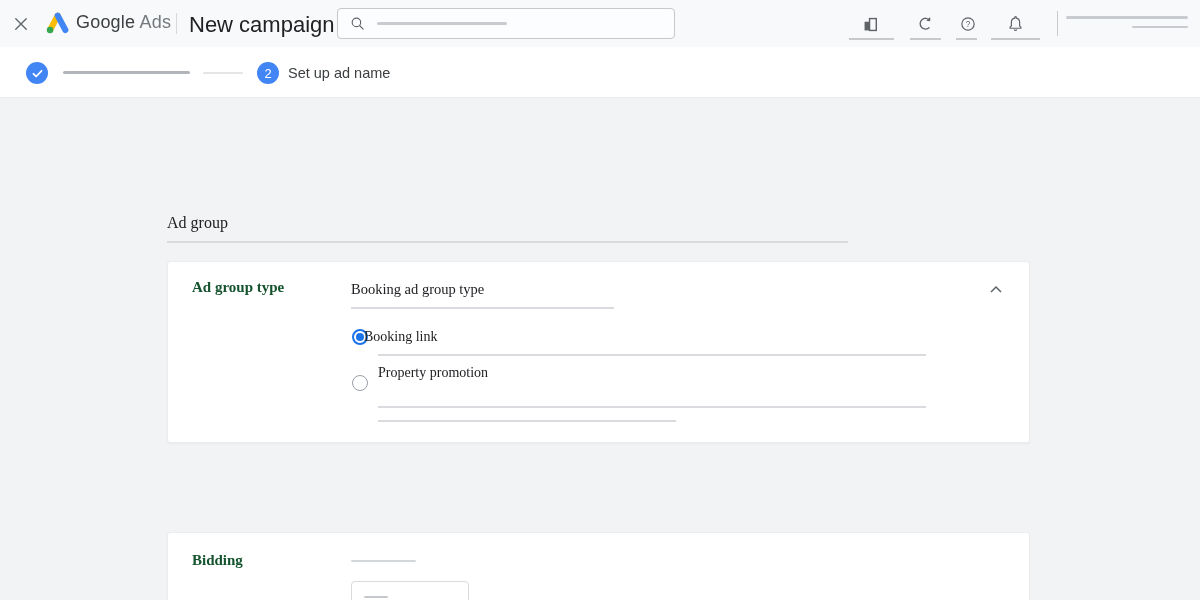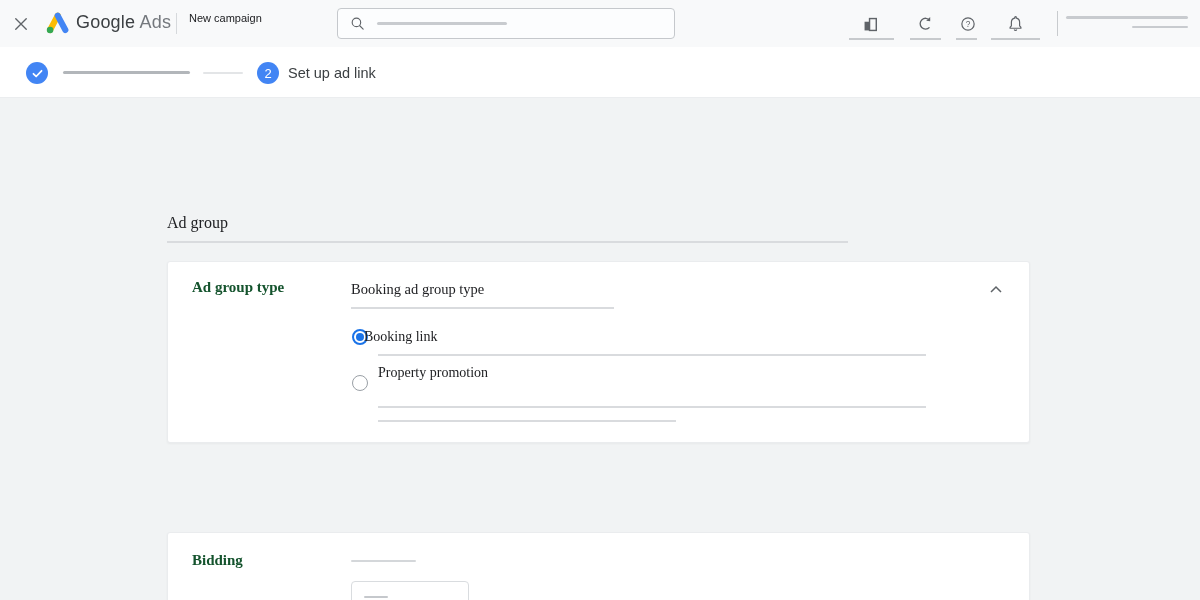--- a/index.html
+++ b/index.html
@@ -10,21 +10,21 @@
   
   .topbar { position:absolute; top:0; left:0; width:1200px; height:47px; background:#f8f9fa; }
   .topbar .abs { position:absolute; }
   .icon-btn { display:flex; align-items:center; justify-content:center; cursor:pointer; background:none; border:none; }
   .close-btn { left:11px; top:14px; width:20px; height:20px; }
   .logo { left:44px; top:10px; width:27px; height:27px; }
   .brand { left:76px; top:12px; font-size:18px; letter-spacing:.2px; white-space:nowrap; }
   .brand .g { color:#3c4043; }
   .brand .a { color:#74787d; }
   .tb-divider1 { left:176px; top:13px; width:1px; height:21px; background:#d6d9dc; }
-  .page-title { left:189px; top:12px; font-size:11px; color:#202124; white-space:nowrap; }
+  .page-title { left:189px; top:12px; font-size:22px; color:#202124; white-space:nowrap; }
   .searchbox { left:337px; top:8px; width:338px; height:31px; background:#fcfdfe; border:1px solid #c5c8cc;
                border-radius:4px; display:flex; align-items:center; padding-left:11px; cursor:text; }
   .searchbox .redline { margin-left:11px; }
   .redline { background:#c8cbcf; height:2.5px; border-radius:2px; }
   .redline.light { background:#e3e5e7; height:2px; }
   .redline.thin { background:#d9dbde; height:1.5px; border-radius:0; }
   .tb-underline { position:absolute; height:2px; background:#c7cacd; top:38px; }
   .tb-divider2 { left:1057px; top:11px; width:1px; height:25px; background:#c8cbce; }
 
   
@@ -154,21 +154,21 @@
         <svg viewBox="0 0 24 24" width="13" height="13">
             <path d="M4.5 12.5l5 5 10-10.5" fill="none" stroke="#ffffff" stroke-width="3.2" stroke-linecap="round" stroke-linejoin="round"></path>
           </svg>
       </span>
     </div>
     <div class="abs redline step1-line"></div>
     <div class="abs redline light conn-line"></div>
     <div class="abs step-circle step2">
       <span>2</span>
     </div>
-    <div class="abs step2-label">Set up ad link</div>
+    <div class="abs step2-label">Set up ad name</div>
   </div>
 
   <div class="content">
     <div class="abs section-heading">Ad group</div>
     <div class="abs redline thin heading-line"></div>
 
     <div class="card card1">
       <div class="abs card-label" style="top:17px;">Ad group type</div>
       <div class="abs agt-value">Booking ad group type</div>
       <div class="abs redline thin" style="left:183px; top:45px; width:263px;"></div>

